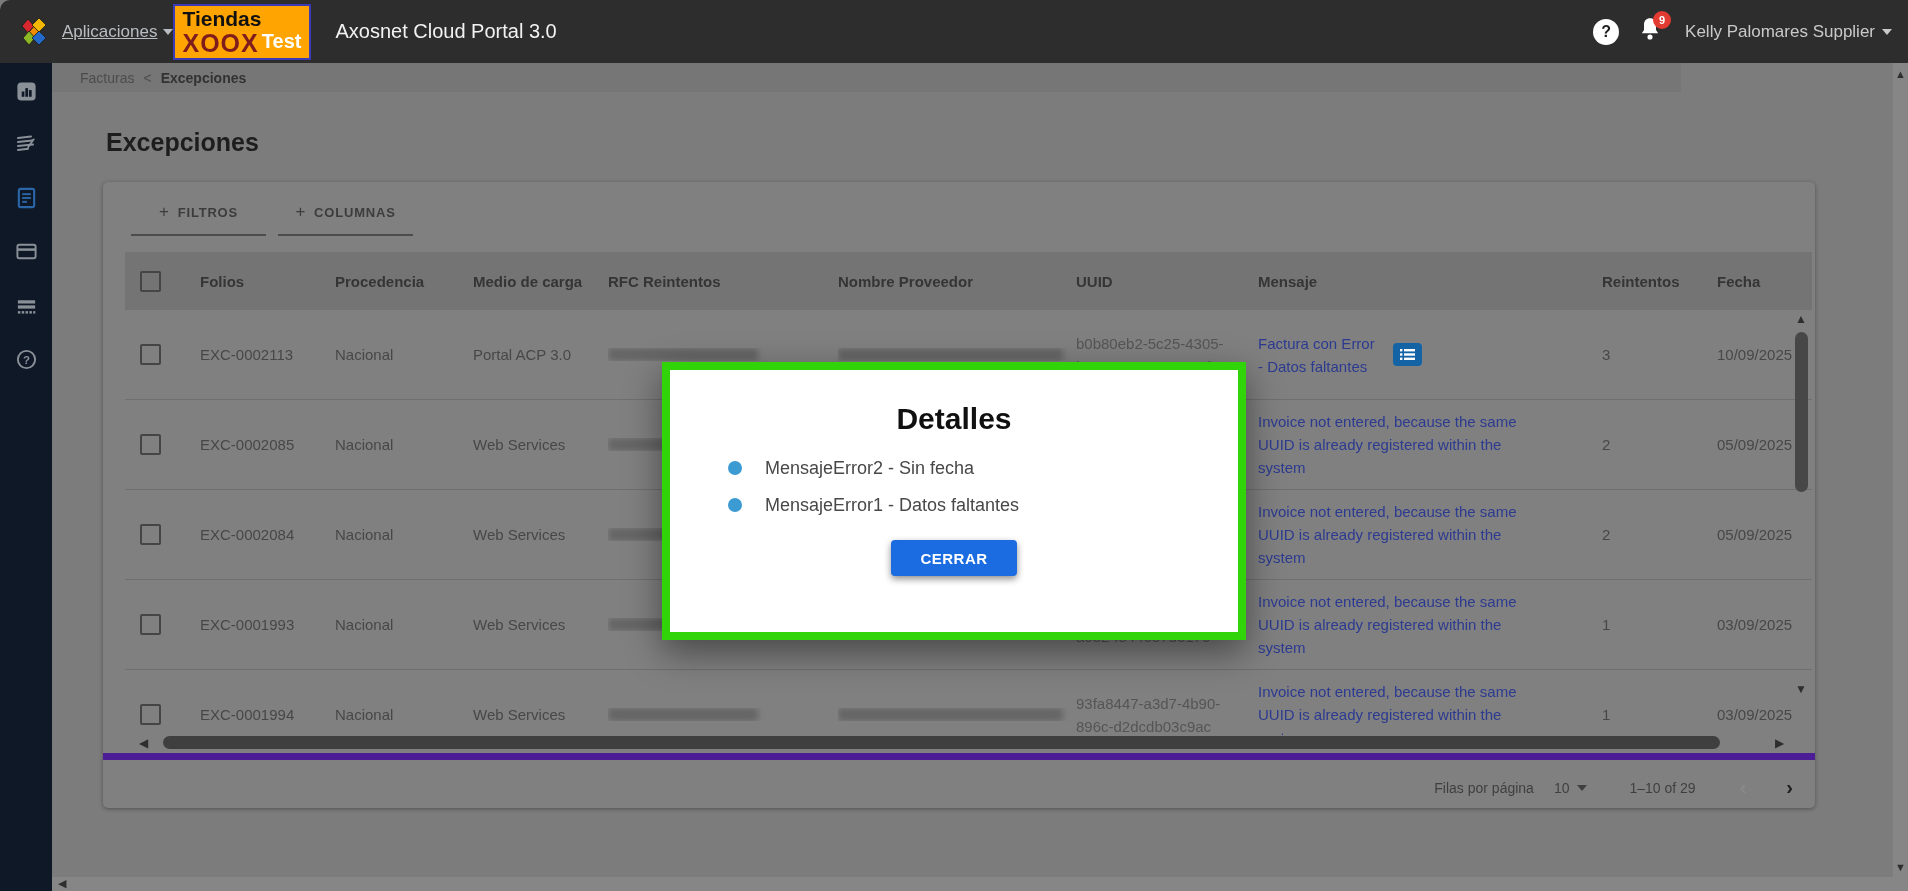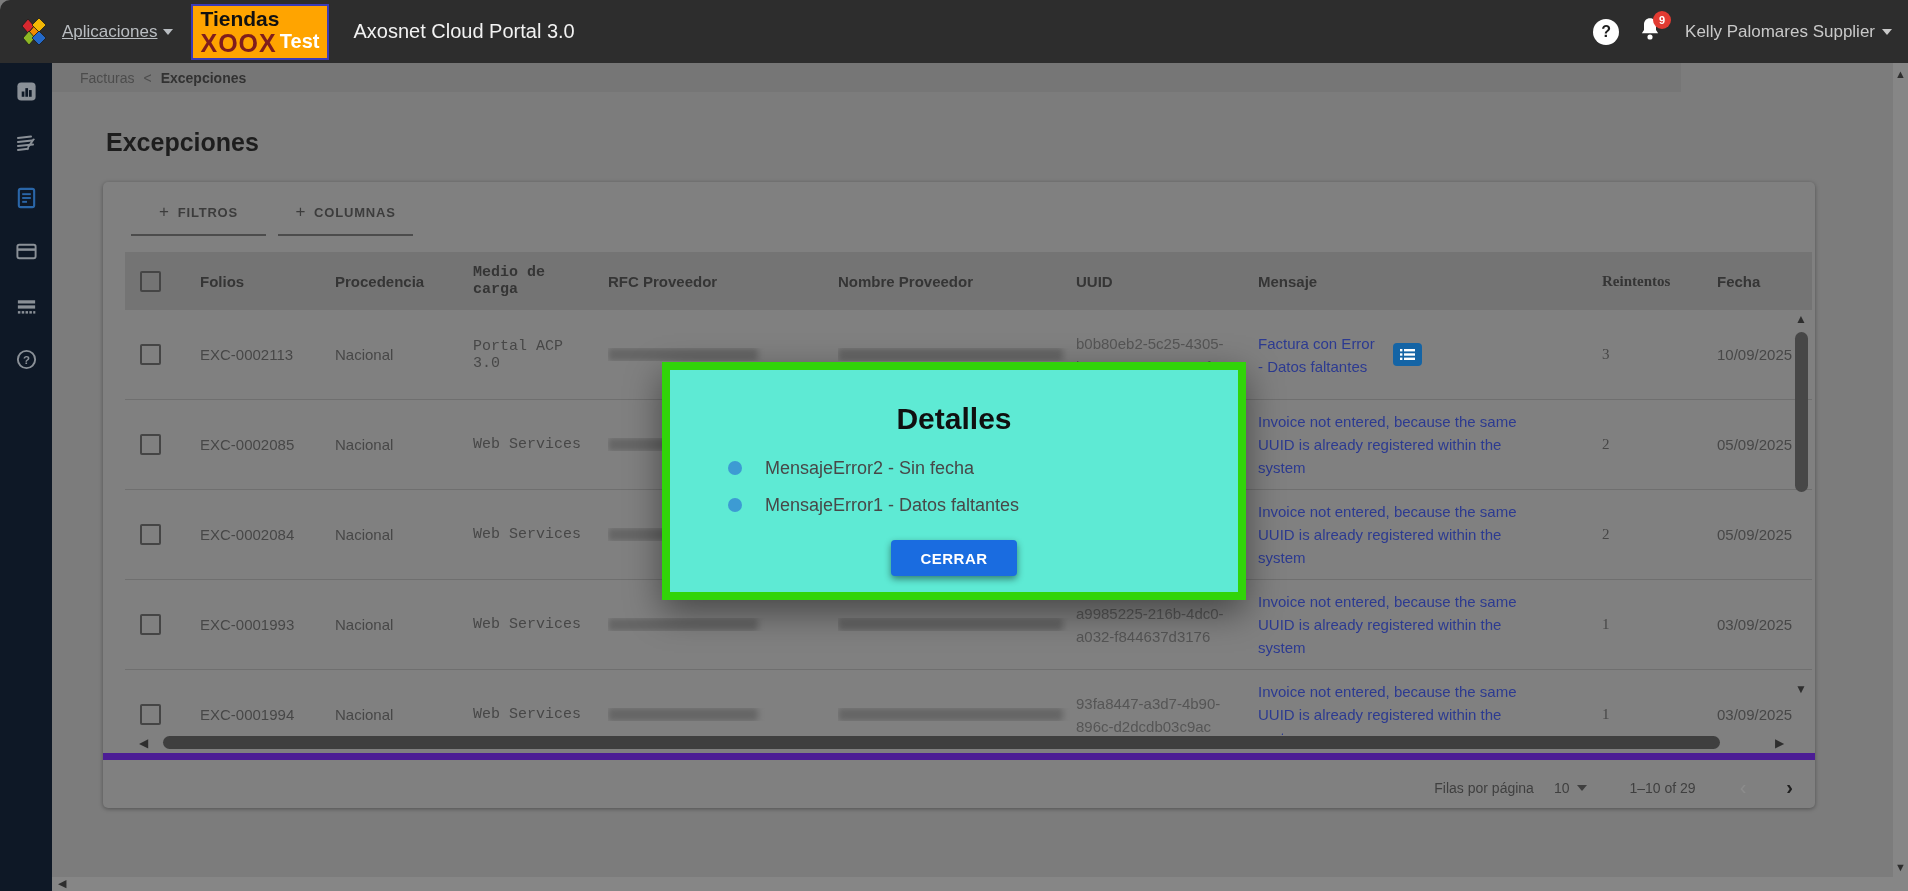--- a/index.html
+++ b/index.html
@@ -5,21 +5,21 @@
   html,body{margin:0;padding:0;background:#555;}
   .stage{position:relative;width:1908px;height:891px;overflow:hidden;
          font-family:"Liberation Sans","DejaVu Sans",sans-serif;background:#7c7c7c;}
 
   
   .navbar{position:absolute;left:0;top:0;width:1908px;height:63px;background:#2d2d2d;
           border-top-left-radius:10px;display:flex;align-items:center;z-index:40;}
   .logo-svg{margin-left:20px;flex:0 0 auto;}
   .apps-btn{margin-left:14px;color:#b9bdc1;font-size:17px;display:flex;align-items:center;gap:6px;cursor:pointer;text-decoration:underline;}
   .caret{display:inline-block;width:0;height:0;border-left:5px solid transparent;border-right:5px solid transparent;border-top:6px solid #b9bdc1;}
-  .org-box{position:relative;margin-left:18px;width:138px;height:56px;background:#ffa400;border:2px solid #3b3bb8;box-sizing:border-box;}
+  .org-box{position:relative;width:138px;height:56px;background:#ffa400;border:2px solid #3b3bb8;box-sizing:border-box;}
   .org-l1{position:absolute;left:7px;top:1px;font-size:21px;font-weight:bold;color:#111;}
   .org-l2{position:absolute;left:7px;bottom:0;font-size:25px;font-weight:bold;color:#7f1d1d;letter-spacing:1px;}
   .org-badge{position:absolute;right:8px;bottom:5px;font-size:20px;font-weight:bold;color:#fff;}
   .app-title{margin-left:24px;color:#f2f2f2;font-size:20px;}
   .nav-right{position:absolute;right:10px;top:0;height:63px;display:flex;align-items:center;gap:18px;}
   .help-circle{width:26px;height:26px;border-radius:50%;background:#fff;color:#1d1d1d;font-weight:bold;
                font-size:16px;display:flex;align-items:center;justify-content:center;cursor:pointer;}
   .bell-wrap{position:relative;width:30px;height:34px;cursor:pointer;}
   .badge{position:absolute;right:-4px;top:-4px;width:18px;height:18px;border-radius:50%;background:#e23b32;
          color:#fff;font-size:11px;font-weight:bold;display:flex;align-items:center;justify-content:center;}
@@ -47,24 +47,24 @@
        font-size:13px;font-weight:bold;letter-spacing:.8px;color:#3c3c3c;border-bottom:2px solid #4c4c4c;cursor:pointer;}
   .tab .plus{font-size:17px;font-weight:normal;}
 
   
   .tablewrap{position:absolute;left:22px;top:70px;width:1687px;height:483px;overflow:hidden;}
   .trow{display:flex;align-items:center;box-sizing:border-box;}
   .thead{height:58px;background:#747474;font-weight:bold;color:#353535;font-size:15px;}
   .tbody-row{height:90px;border-bottom:1px solid #6f6f6f;color:#474747;font-size:15px;background:#808080;}
   .cell{box-sizing:border-box;padding-right:10px;overflow:hidden;}
   .c-check{width:75px;display:flex;justify-content:flex-start;padding-left:15px;}
-  .c-folio{width:135px;} .c-proc{width:138px;} .c-medio{width:135px;font-family:Liberation Mono, monospace;}
+  .c-folio{width:135px;} .c-proc{width:138px;} .c-medio{width:135px;}
   .c-rfc{width:230px;} .c-nombre{width:238px;} .c-uuid{width:182px;}
   .c-msg{width:344px;display:flex;align-items:center;gap:18px;}
-  .c-reint{width:115px;font-family:Liberation Serif, serif;} .c-fecha{width:95px;padding-right:0;white-space:nowrap;}
+  .c-reint{width:115px;} .c-fecha{width:95px;padding-right:0;white-space:nowrap;}
   .cb{width:17px;height:17px;border:2px solid #454545;border-radius:2px;background:transparent;cursor:pointer;}
   .uuid{color:#555;line-height:23px;white-space:pre-line;}
   .msg-link{color:#2c3a90;line-height:23px;white-space:pre-line;cursor:pointer;}
   .msg-icon{flex:0 0 auto;width:29px;height:23px;border-radius:4px;background:#1464a5;display:flex;
             align-items:center;justify-content:center;cursor:pointer;}
   .blur-blob{height:13px;border-radius:3px;background:#5a5a5a;filter:blur(3px);opacity:.7;}
   .blob-rfc{width:150px;} .blob-nombre{width:225px;}
 
   
   .vscroll{position:absolute;left:1690px;top:128px;width:17px;height:400px;z-index:6;}
@@ -89,22 +89,22 @@
   .pg-next{color:#1f1f1f;font-size:20px;font-weight:bold;margin-right:22px;cursor:pointer;}
 
   
   .page-vtrack{position:absolute;right:0;top:63px;width:15px;height:828px;background:#868686;z-index:30;}
   .pv-up{position:absolute;top:5px;left:2px;color:#2e2e2e;font-size:11px;cursor:pointer;}
   .pv-down{position:absolute;bottom:18px;left:2px;color:#2e2e2e;font-size:11px;cursor:pointer;}
   .page-htrack{position:absolute;left:52px;bottom:0;width:1841px;height:14px;background:#868686;z-index:29;}
   .ph-left{position:absolute;left:6px;top:0px;color:#2e2e2e;font-size:11px;cursor:pointer;}
 
   
-  .modal{position:absolute;left:662px;top:362px;width:584px;height:238px;box-sizing:border-box;
-         border:8px solid #31d409;background:#5eead4;z-index:50;box-shadow:0 12px 34px rgba(0,0,0,.45);}
+  .modal{position:absolute;left:662px;top:362px;width:584px;height:278px;box-sizing:border-box;
+         border:8px solid #31d409;background:#ffffff;z-index:50;box-shadow:0 12px 34px rgba(0,0,0,.45);}
   .m-title{position:absolute;left:0;right:0;top:32px;text-align:center;font-size:30px;font-weight:bold;color:#101010;}
   .m-item{position:absolute;left:58px;height:22px;display:flex;align-items:center;gap:23px;
           font-size:18px;color:#484848;}
   .m-item .dot{width:14px;height:14px;border-radius:50%;background:#3d9bd3;flex:0 0 auto;}
   .m-i1{top:87px;} .m-i2{top:124px;}
   .m-close{position:absolute;left:50%;transform:translateX(-50%);top:170px;width:126px;height:36px;
            background:#1a6ce0;color:#fff;border:none;border-radius:4px;font-size:15px;font-weight:bold;
            letter-spacing:.5px;cursor:pointer;box-shadow:0 3px 7px rgba(0,0,0,.45);
            font-family:"Liberation Sans","DejaVu Sans",sans-serif;}
 </style>
@@ -226,21 +226,21 @@
     </div>
 
     <div class="tablewrap">
       <div class="trow thead">
         <div class="cell c-check">
             <div class="cb"></div>
           </div>
         <div class="cell c-folio">Folios</div>
         <div class="cell c-proc">Procedencia</div>
         <div class="cell c-medio">Medio de carga</div>
-        <div class="cell c-rfc">RFC Proveedor</div>
+        <div class="cell c-rfc">RFC Reintentos</div>
         <div class="cell c-nombre">Nombre Proveedor</div>
         <div class="cell c-uuid">UUID</div>
         <div class="cell c-msg">Mensaje</div>
         <div class="cell c-reint">Reintentos</div>
         <div class="cell c-fecha">Fecha</div>
       </div>
       <div id="rows">
   <div class="trow tbody-row">
     <div class="cell c-check">
               <div class="cb"></div>

